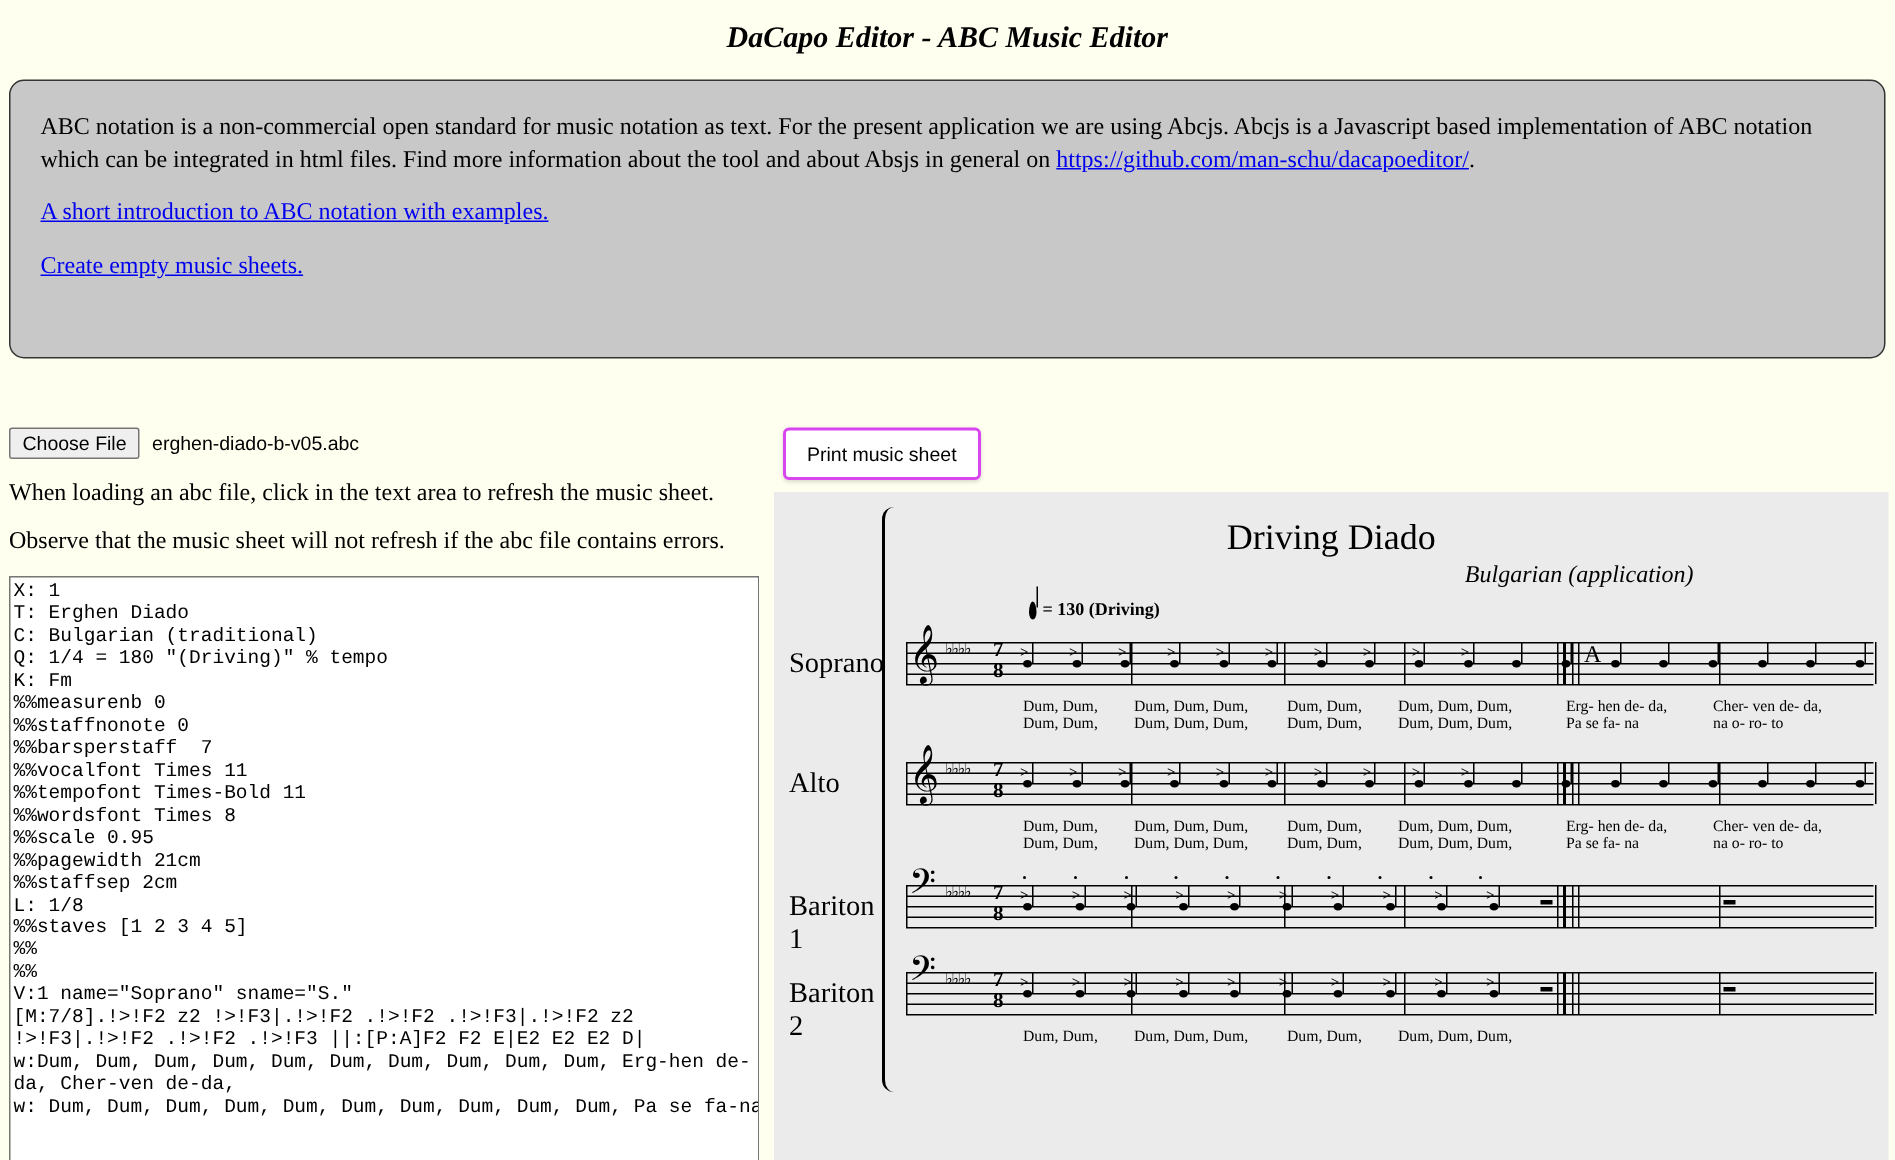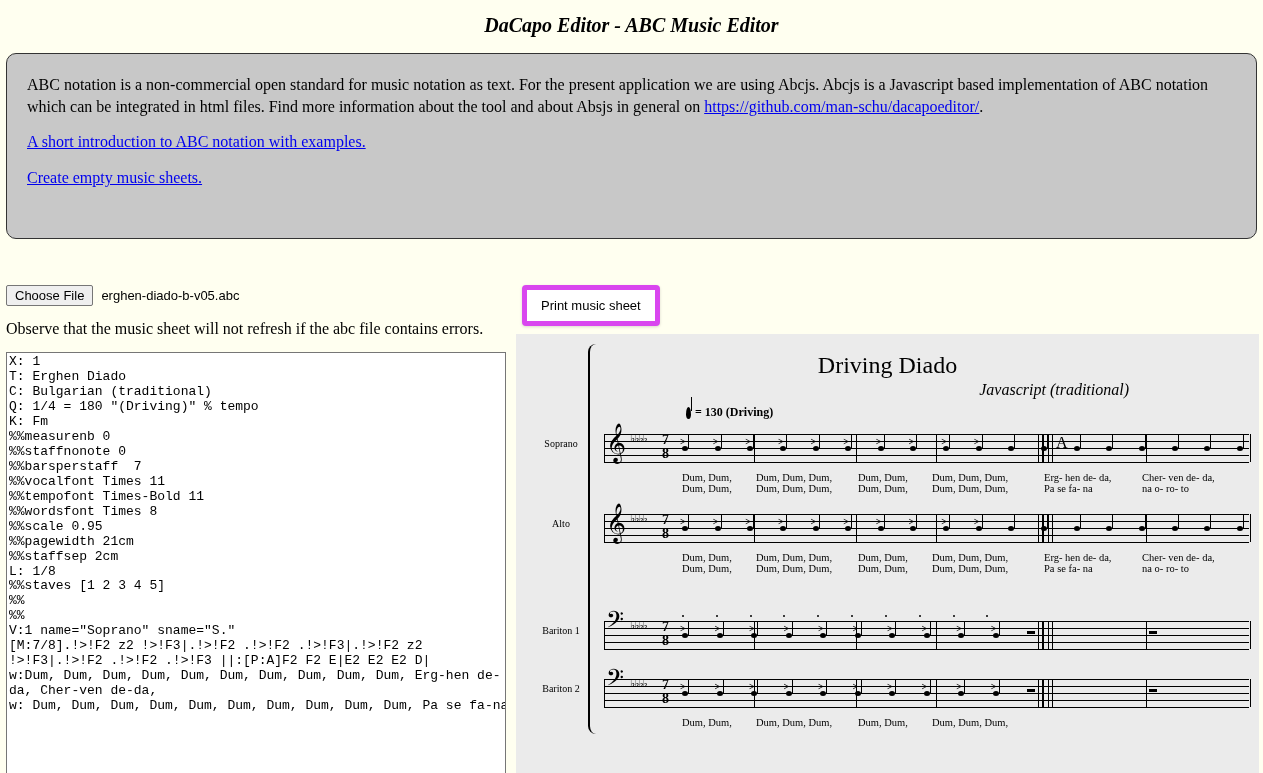--- a/index.html
+++ b/index.html
@@ -67,21 +67,21 @@
     white-space: pre;
   }
   .right-col {
     flex: 1;
     position: relative;
   }
   .print-btn {
     font-family: Arial, sans-serif;
     font-size: 13px;
     background: #fff;
-    border: 5px solid #d946ef;
+    border: 2px solid #d946ef;
     border-radius: 4px;
     padding: 8px 14px;
     margin: 0 0 8px 6px;
     box-shadow: 0 1px 3px rgba(0,0,0,0.15);
     cursor: pointer;
   }
   .sheet-panel {
     background: #ebebeb;
     min-height: 430px;
     padding: 18px 10px 0 10px;
@@ -125,23 +125,23 @@
     position:absolute;
     left: 540px;
     top: 100px;
     font-size: 16px;
   }
   .staff-block { position: relative; margin-bottom: 10px; }
   .part-label {
     position: absolute;
     left: 0;
     top: 14px;
-    font-size: 10px;
+    font-size: 19px;
     width: 70px;
-    text-align: center;
+    text-align: left;
   }
   .staff {
     margin-left: 78px;
     position: relative;
     height: 48px;
   }
   .staff-lines {
     position: absolute;
     left: 0; right: 0; top: 10px;
     height: 28px;
@@ -218,20 +218,21 @@
   <p><a href="#">A short introduction to ABC notation with examples.</a></p>
   <p style="margin-bottom:0"><a href="#">Create empty music sheets.</a></p>
 </div>
 
 <div class="main-grid">
   <div class="left-col">
     <div class="file-row">
       <button class="choose-btn">Choose File</button>
       <span class="filename">erghen-diado-b-v05.abc</span>
     </div>
+    <p class="hint">When loading an abc file, click in the text area to refresh the music sheet.</p>
     <p class="hint">Observe that the music sheet will not refresh if the abc file contains errors.</p>
     <textarea class="abc-textarea" spellcheck="false" style="">X: 1
 T: Erghen Diado
 C: Bulgarian (traditional)
 Q: 1/4 = 180 "(Driving)" % tempo
 K: Fm
 %%measurenb 0
 %%staffnonote 0
 %%barsperstaff  7
 %%vocalfont Times 11
@@ -251,21 +252,21 @@
 da, Cher-ven de-da,
 w: Dum, Dum, Dum, Dum, Dum, Dum, Dum, Dum, Dum, Dum, Pa se fa-na
 </textarea>
   </div>
 
   <div class="right-col">
     <button class="print-btn">Print music sheet</button>
 
     <div class="sheet-panel">
       <div class="sheet-title">Driving Diado</div>
-      <div class="sheet-composer">Javascript (traditional)</div>
+      <div class="sheet-composer">Bulgarian (application)</div>
       <div class="tempo-row">
         <span class="tempo-note"></span>
         <span>= 130 (Driving)</span>
       </div>
       <div class="rehearsal">A</div>
 
       <div class="brace" style="height:390px;"></div>
 
       <div class="staff-block">
         <div class="part-label">Soprano</div>
@@ -422,21 +423,21 @@
         <div class="lyrics">
           <span style="width:72px">Dum,  Dum,</span>
           <span style="width:100px">Dum, Dum, Dum,</span>
           <span style="width:72px">Dum,  Dum,</span>
           <span style="width:110px">Dum, Dum, Dum,</span>
           <span style="width:96px">Pa  se  fa- na</span>
           <span>na   o- ro- to</span>
         </div>
       </div>
 
-      <div class="staff-block" style="margin-top:37px">
+      <div class="staff-block" style="margin-top:12px">
         <div class="part-label">Bariton 1</div>
         <div class="staff">
           <div class="staccato-row">
             <span class="dot"></span>
               <span class="dot"></span>
               <span class="dot"></span>
               <span class="dot"></span>
               <span class="dot"></span>
             <span class="dot"></span>
               <span class="dot"></span>

